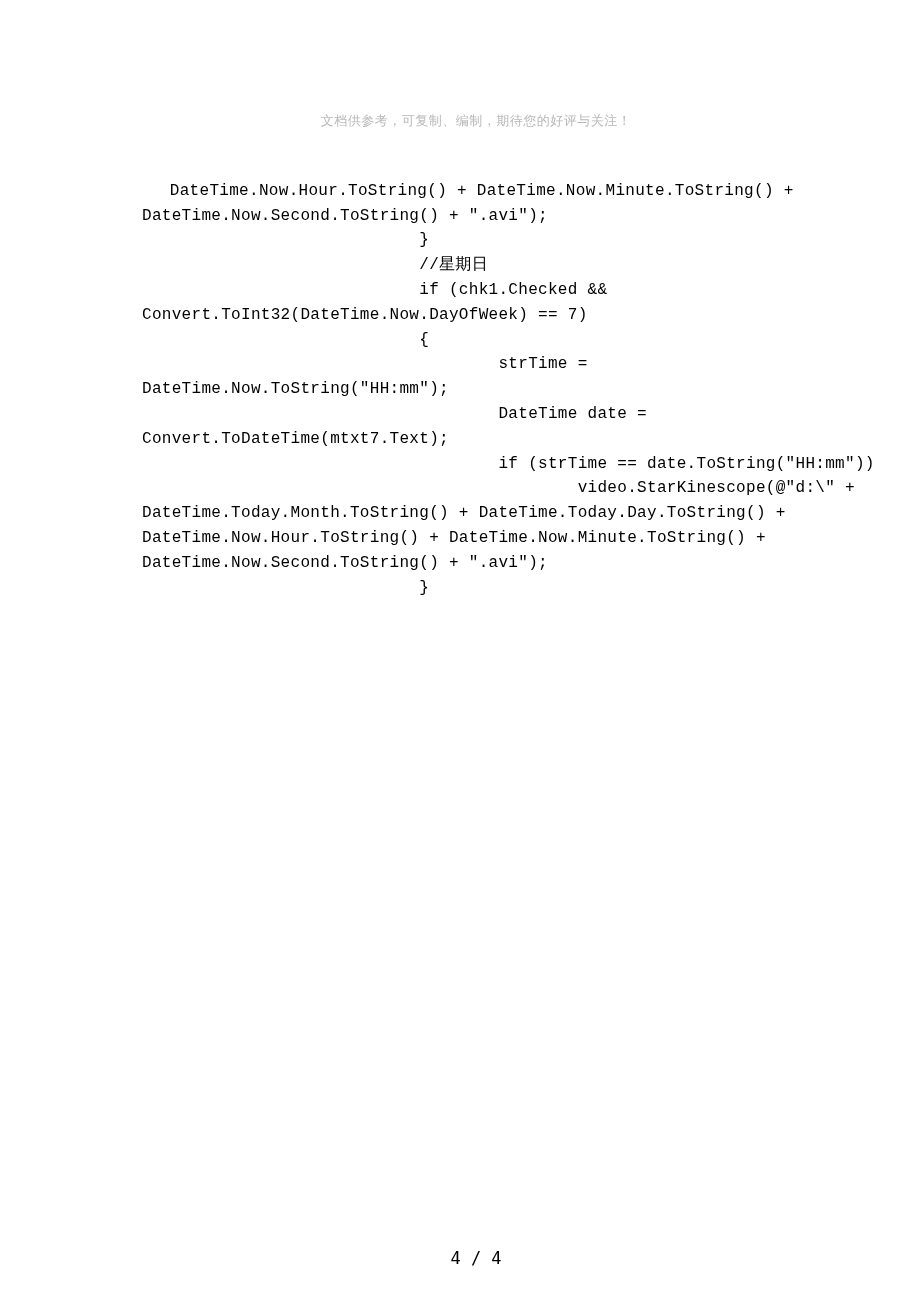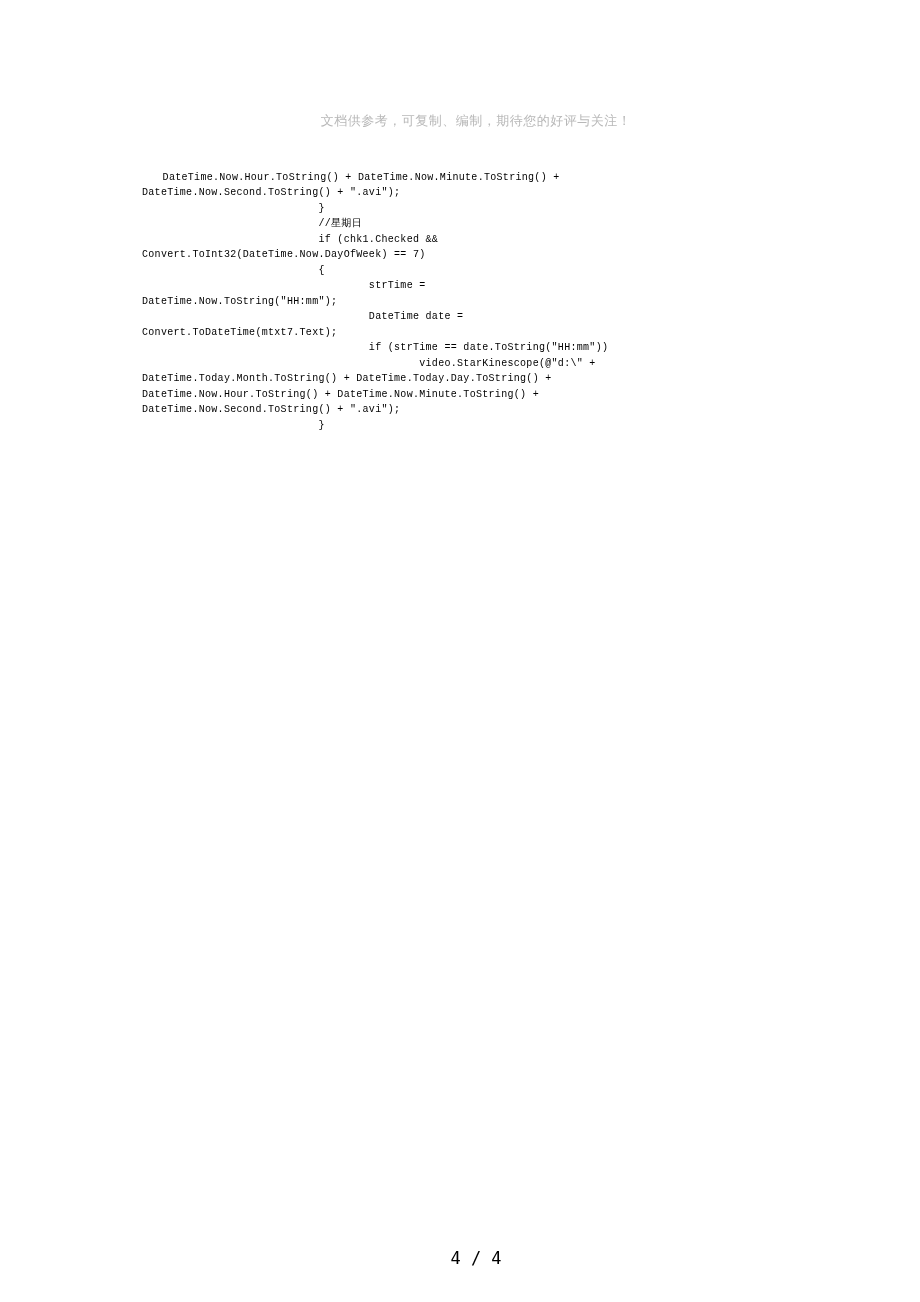--- a/index.html
+++ b/index.html
@@ -22,21 +22,21 @@
       text-align: center;
       font-size: 13px;
       color: #b8b8b8;
       letter-spacing: 0.5px;
     }
     .content {
       position: absolute;
       top: 130px;
       left: 118px;
       right: 100px;
-      font-size: 10px;
+      font-size: 16px;
       color: #000000;
       line-height: 1.55;
       white-space: pre;
       font-family: "SimSun", "宋体", "Courier New", monospace;
       letter-spacing: 0.3px;
     }
     .footer {
       position: absolute;
       bottom: 42px;
       left: 0;

